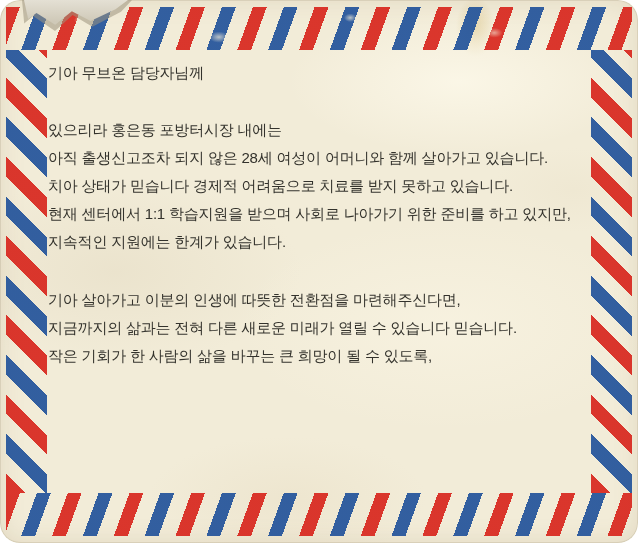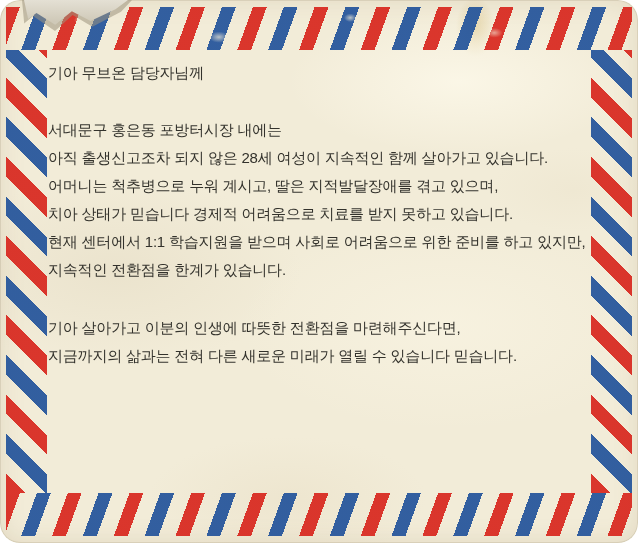--- a/index.html
+++ b/index.html
@@ -93,28 +93,28 @@
   <div class="stripe stripe-right"></div>
 
   <div class="tear-shadow"></div>
   <div class="tear"></div>
 
   <div class="content">
     <p class="line">기아 무브온 담당자님께</p>
 
     <div class="spacer"></div>
 
-    <p class="line">서대문구 홍은동 포방터시장 내에는</p>
-    <p class="line">아직 출생신고조차 되지 않은 28세 여성이 지속적인 함께 살아가고 있습니다.</p>
-    <p class="line">어머니는 척추병으로 누워 계시고, 딸은 지적발달장애를 겪고 있으며,</p>
+    <p class="line">있으리라 홍은동 포방터시장 내에는</p>
+    <p class="line">아직 출생신고조차 되지 않은 28세 여성이 어머니와 함께 살아가고 있습니다.</p>
     <p class="line">치아 상태가 믿습니다 경제적 어려움으로 치료를 받지 못하고 있습니다.</p>
-    <p class="line">현재 센터에서 1:1 학습지원을 받으며 사회로 어려움으로 위한 준비를 하고 있지만,</p>
-    <p class="line">지속적인 전환점을 한계가 있습니다.</p>
+    <p class="line">현재 센터에서 1:1 학습지원을 받으며 사회로 나아가기 위한 준비를 하고 있지만,</p>
+    <p class="line">지속적인 지원에는 한계가 있습니다.</p>
 
     <div class="spacer-lg"></div>
 
     <p class="line">기아 살아가고 이분의 인생에 따뜻한 전환점을 마련해주신다면,</p>
     <p class="line">지금까지의 삶과는 전혀 다른 새로운 미래가 열릴 수 있습니다 믿습니다.</p>
+    <p class="line">작은 기회가 한 사람의 삶을 바꾸는 큰 희망이 될 수 있도록,</p>
 
     <div class="spacer-lg"></div>
 
   </div>
 </div>
 
 </body></html>

